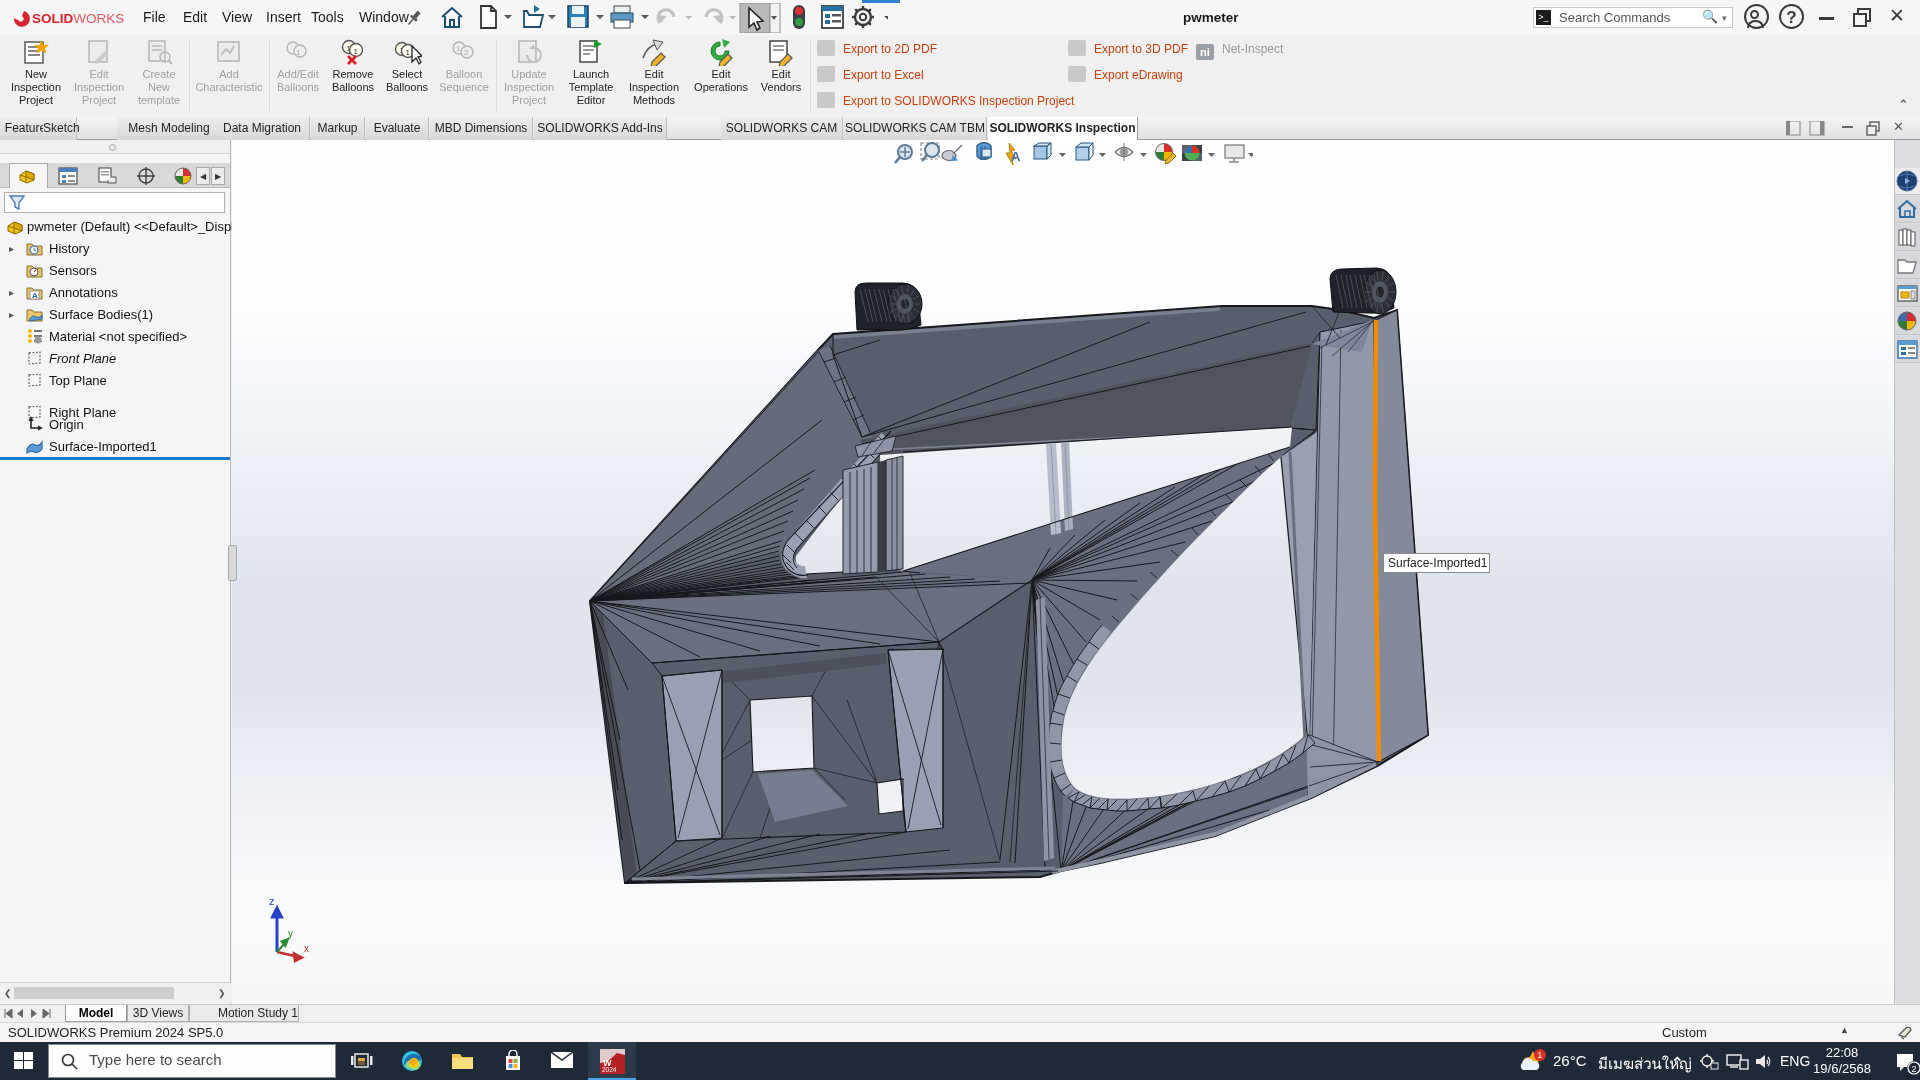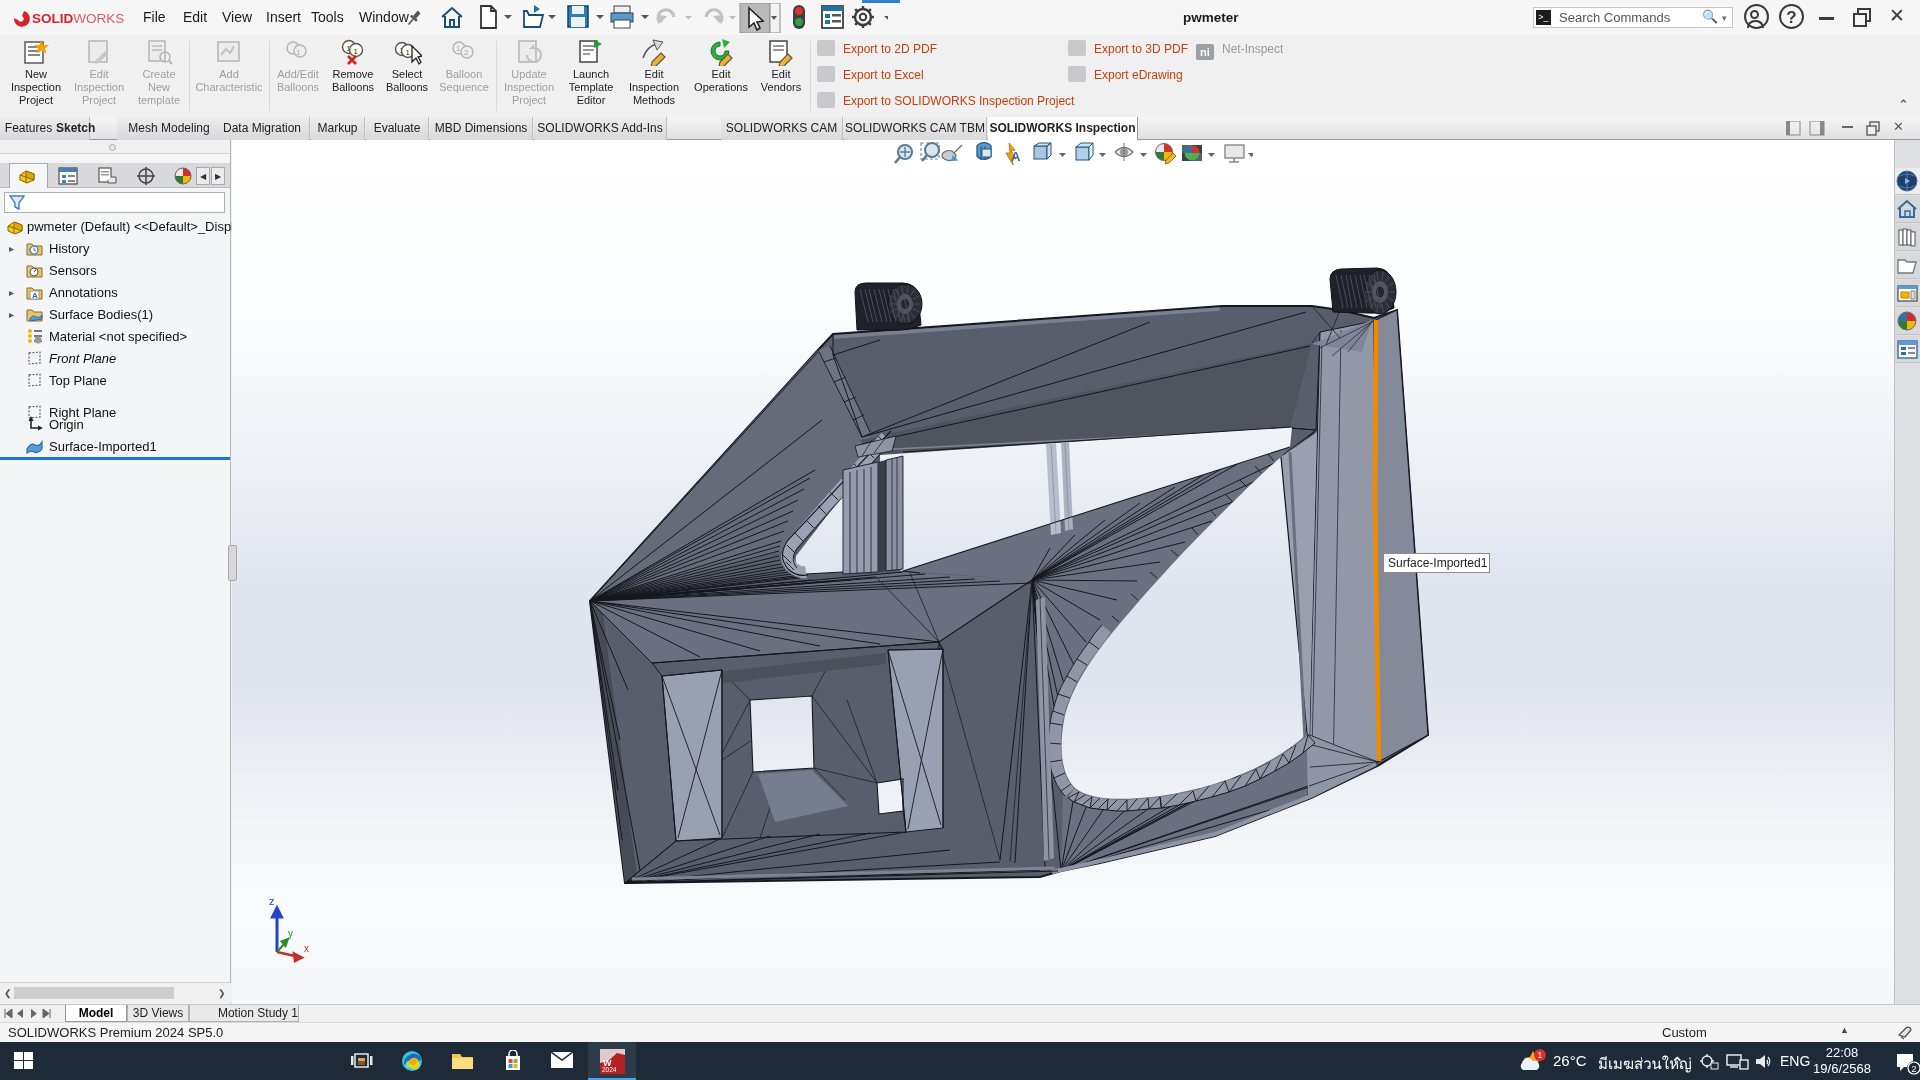--- a/index.html
+++ b/index.html
@@ -269,21 +269,21 @@
   <div class="rexp" style="left:817px;top:31px;"><span class="ei"></span>Export to Excel</div>
   <div class="rexp" style="left:817px;top:57px;"><span class="ei"></span>Export to SOLIDWORKS Inspection Project</div>
   <div class="rexp" style="left:1068px;top:5px;"><span class="ei"></span>Export to 3D PDF</div>
   <div class="rexp" style="left:1068px;top:31px;"><span class="ei"></span>Export eDrawing</div>
   <div class="rexp" style="left:1196px;top:5px;color:#9a9a9a;"><span class="ei" style="background:#9aa0a6;color:#fff;text-align:center;font-size:11px;font-weight:bold;line-height:16px;">ni</span>Net-Inspect</div>
   <div class="abs" style="left:1898px;top:62px;font-size:13px;color:#444;">⌃</div>
 </div>
 
 <div id="tabstrip" class="abs">
   <div class="tab" style="left:0;width:58px;">Features</div>
-  <div class="tab" style="left:56px;width:34px;font-weight:bold;">Sketch</div>
+  <div class="tab" style="left:43px;width:34px;">Sketch</div>
   <div class="tab" style="left:117px;width:105px;">Mesh Modeling</div>
   <div class="tab" style="left:215px;width:95px;">Data Migration</div>
   <div class="tab" style="left:311px;width:54px;">Markup</div>
   <div class="tab" style="left:366px;width:63px;">Evaluate</div>
   <div class="tab" style="left:430px;width:103px;">MBD Dimensions</div>
   <div class="tab" style="left:534px;width:133px;">SOLIDWORKS Add-Ins</div>
   <div class="tab" style="left:668px;width:52px;margin-top:36px;">MBD</div>
   <div class="tab" style="left:721px;width:122px;">SOLIDWORKS CAM</div>
   <div class="tab" style="left:844px;width:143px;">SOLIDWORKS CAM TBM</div>
   <div class="tab active" style="left:988px;width:150px;">SOLIDWORKS Inspection</div>
@@ -701,20 +701,27 @@
 
 <div id="taskbar" class="abs">
   <svg class="abs" style="left:14px;top:10px" width="20" height="18">
       <g fill="#fff">
         <rect x="0" y="0" width="9" height="8"></rect>
         <rect x="10" y="0" width="9" height="8"></rect>
         <rect x="0" y="9" width="9" height="8"></rect>
         <rect x="10" y="9" width="9" height="8"></rect>
       </g>
     </svg>
+  <div class="abs" style="left:48px;top:2px;width:288px;height:34px;background:#fefefe;border:1px solid #8a8a8a;">
+    <svg class="abs" style="left:12px;top:8px" width="18" height="18">
+        <circle cx="7" cy="7" r="5.5" fill="none" stroke="#333" stroke-width="1.6"></circle>
+        <path d="M11,11 l5,5" stroke="#333" stroke-width="1.6"></path>
+      </svg>
+    <div class="abs" style="left:40px;top:6px;font-size:15px;color:#4a4a4a;">Type here to search</div>
+  </div>
   <div class="tbicon" style="left:340px;">
       <svg class="abs" style="left:11px;top:9px" width="24" height="20">
         <rect x="4" y="3" width="13" height="13" fill="none" stroke="#e8e8e8" stroke-width="1.5"></rect>
         <rect x="0" y="5" width="2.5" height="9" fill="#e8e8e8"></rect>
         <rect x="19" y="5" width="2.5" height="9" fill="#e8e8e8"></rect>
         <rect x="7" y="7" width="7" height="3" fill="#e8a33d"></rect>
         <rect x="7" y="10" width="7" height="4" fill="#7a5a2a"></rect>
       </svg>
     </div>
   <div class="tbicon" style="left:390px;">

